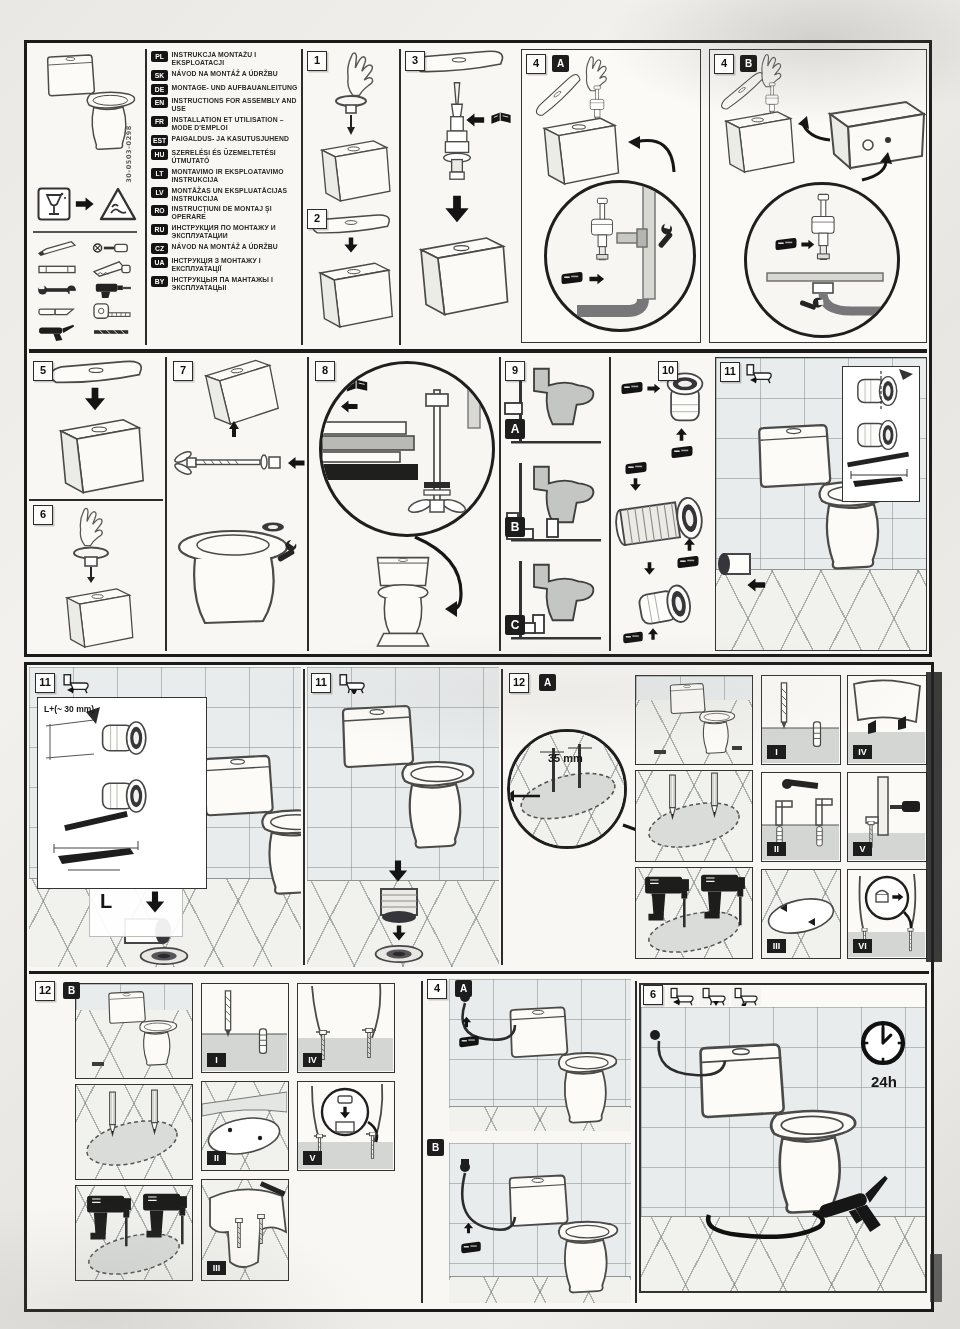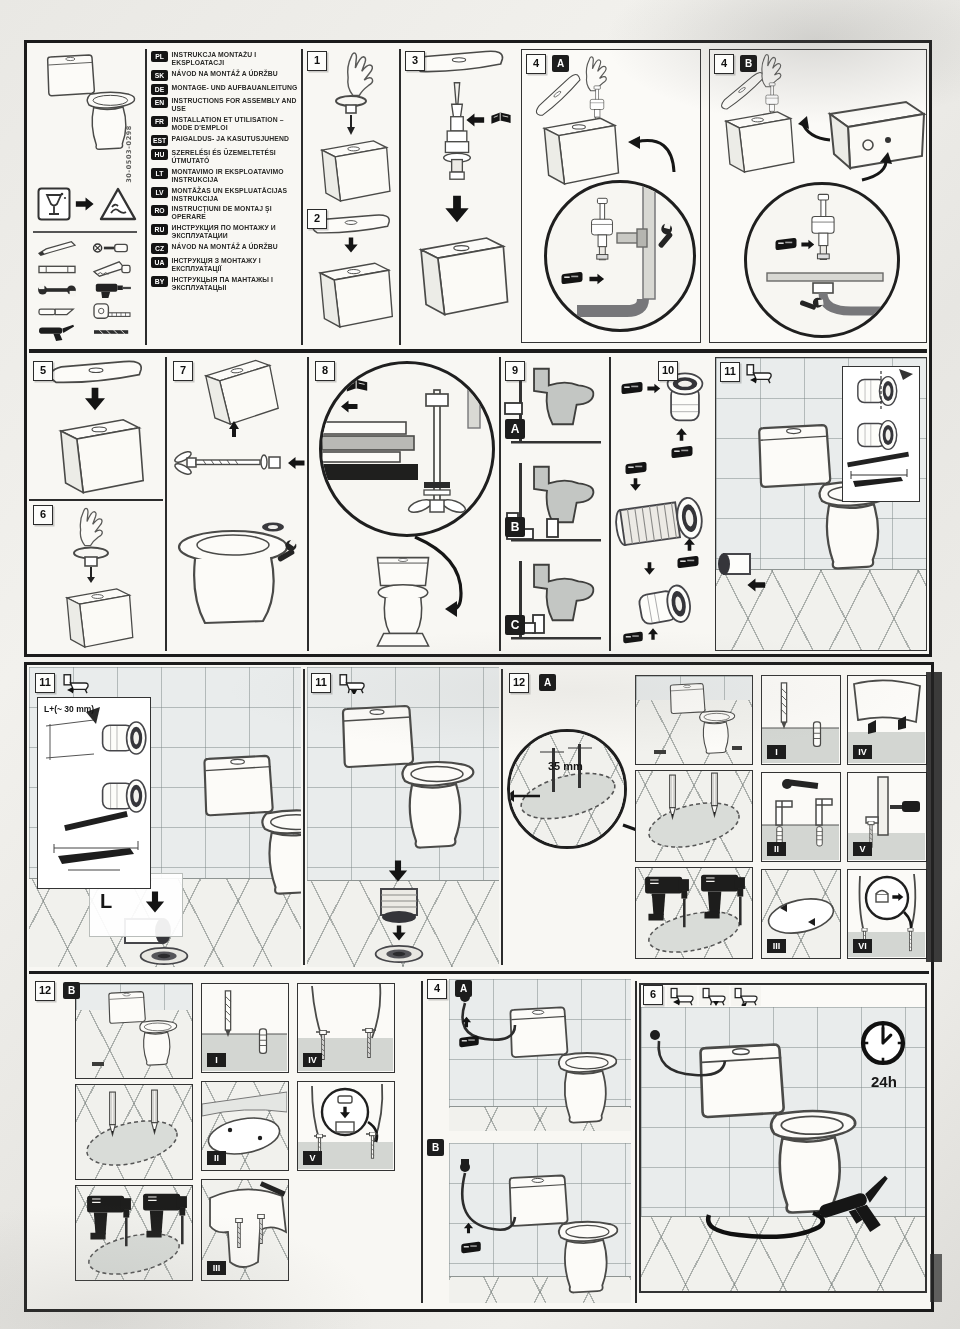--- a/index.html
+++ b/index.html
@@ -645,21 +645,21 @@
         <rect x="96" y="252" width="36" height="24" fill="#fdfdfa" stroke="#46464a" stroke-width="2"></rect>
         <ellipse cx="134" cy="264" rx="8" ry="13" fill="#35353a"></ellipse>
         <use href="#floor-ring" x="108" y="280" width="54" height="18"></use>
       </svg>
       <div style="position:absolute;left:60px;top:206px;width:92px;height:62px;background:rgba(255,255,255,.92);border:1px solid #b9bdba;z-index:3">
         <div class="annot" style="left:10px;top:16px;font-size:20px;">L</div>
         <svg width="22" height="28" style="position:absolute;left:54px;top:14px">
             <use href="#arrow-d" width="22" height="28"></use>
           </svg>
       </div>
-      <div class="frame" style="left:8px;top:30px;width:114px;height:192px;background:#fff;z-index:4">
+      <div class="frame" style="left:8px;top:30px;width:170px;height:192px;background:#fff;z-index:4">
         <div class="annot" style="left:6px;top:6px;font-size:8.5px;">L+(~ 30 mm)</div>
         <svg width="139" height="189">
           <path d="M12 26 L12 62 M8 28 L56 22 M8 60 L56 56" stroke="#555" stroke-width="1"></path>
           <use href="#conn-straight" x="56" y="20" width="62" height="40"></use>
           <polygon points="48,14 62,9 58,26" fill="#2a2a2a"></polygon>
           <use href="#conn-straight" x="56" y="78" width="62" height="40"></use>
           <rect x="26" y="120" width="64" height="6" fill="#1f1f1f" transform="rotate(-13 58 123)"></rect>
           <polygon points="20,158 92,150 96,156 24,166" fill="#1d1d1d"></polygon>
           <path d="M16 150 h84 M16 146 v9 M100 143 v9 M30 172 h52" stroke="#444" stroke-width="1"></path>
         </svg>
@@ -698,21 +698,21 @@
       <div class="circle-detail" style="left:2px;top:62px;width:120px;height:120px;">
         <div class="floor" style="inset:0;"></div>
         <svg width="114" height="114" style="position:absolute;inset:0">
           <ellipse cx="58" cy="64" rx="48" ry="20" fill="#d7dad6" stroke="#555" stroke-width="1.6" stroke-dasharray="4 3" transform="rotate(-14 58 64)"></ellipse>
           <rect x="42" y="16" width="3" height="44" fill="#333"></rect>
             <rect x="68" y="12" width="3" height="44" fill="#333"></rect>
           <path d="M30 20 h24 M58 16 h24" stroke="#333" stroke-width="1.2"></path>
           <path d="M4 64 H30" stroke="#161616" stroke-width="2.4"></path>
             <polygon points="4,58 4,70 -4,64" fill="#161616"></polygon>
         </svg>
-        <div class="annot" style="left:38px;top:28px;font-size:11px;">35 mm</div>
+        <div class="annot" style="left:38px;top:20px;font-size:11px;">35 mm</div>
       </div>
       <svg width="424" height="300" style="position:absolute;inset:0;pointer-events:none">
         <path d="M118 158 Q168 178 196 162" stroke="#161616" stroke-width="3" fill="none"></path>
         <polygon points="190,154 202,160 190,170" fill="#161616"></polygon>
       </svg>
       <div class="frame" style="left:130px;top:8px;width:118px;height:90px;">
         <div class="wall" style="left:0;top:0;right:0;height:24px;"></div>
         <div class="floor" style="left:0;right:0;top:24px;bottom:0;"></div>
         <svg width="116" height="88" style="position:absolute;inset:0">
           <use href="#toilet-side" x="22" y="6" width="80" height="74"></use>

